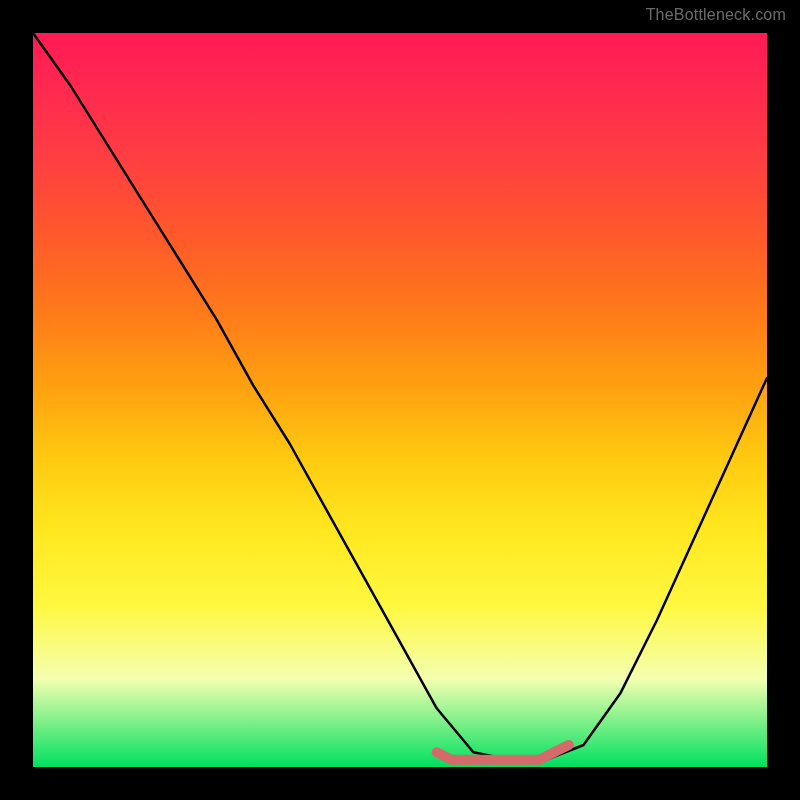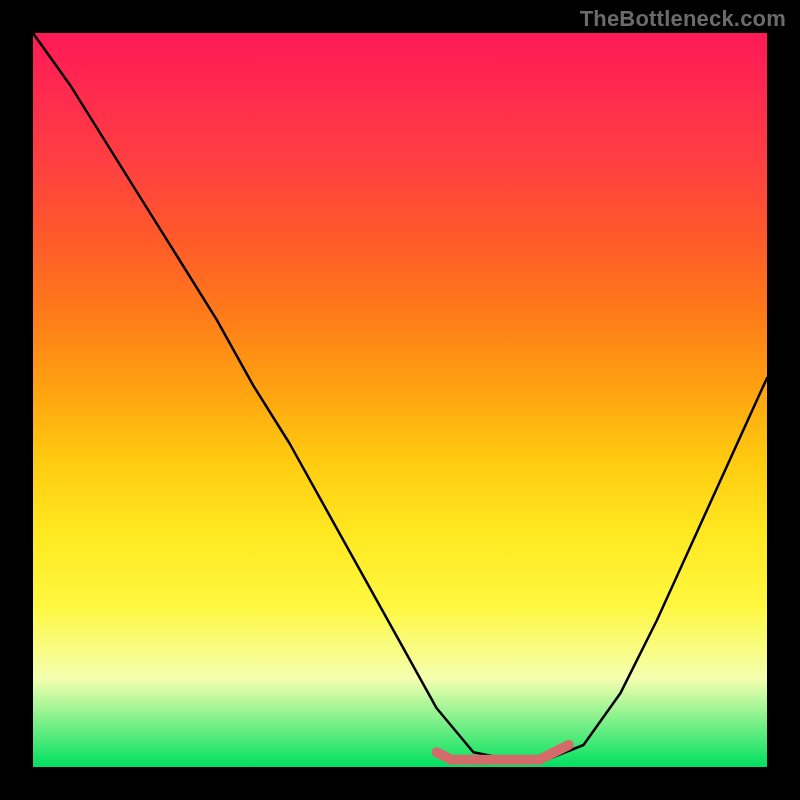--- a/index.html
+++ b/index.html
@@ -36,22 +36,22 @@
       #fff840 78%,
       #f4ffb0 88%,
       #00e060 100%
     );
   }
   .watermark {
     position: absolute;
     top: 6px;
     right: 14px;
     color: #6b6b6b;
-    font-size: 22px;
-    font-weight: 700;
+    font-size: 16px;
+    font-weight: 400;
     letter-spacing: 0.2px;
     user-select: none;
   }
 </style>
 </head>
 <body>
 
 <div class="stage">
 
   <div class="plot">

